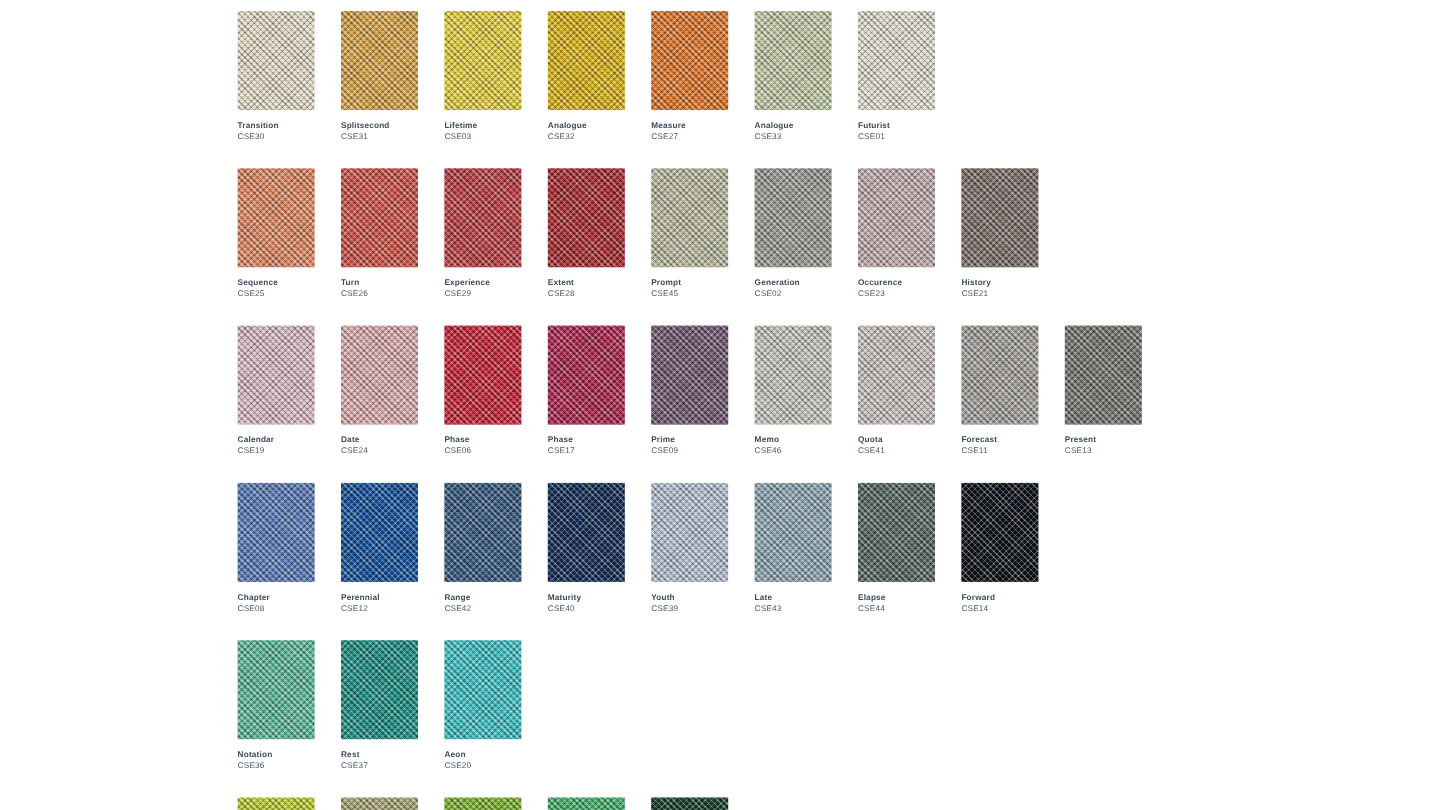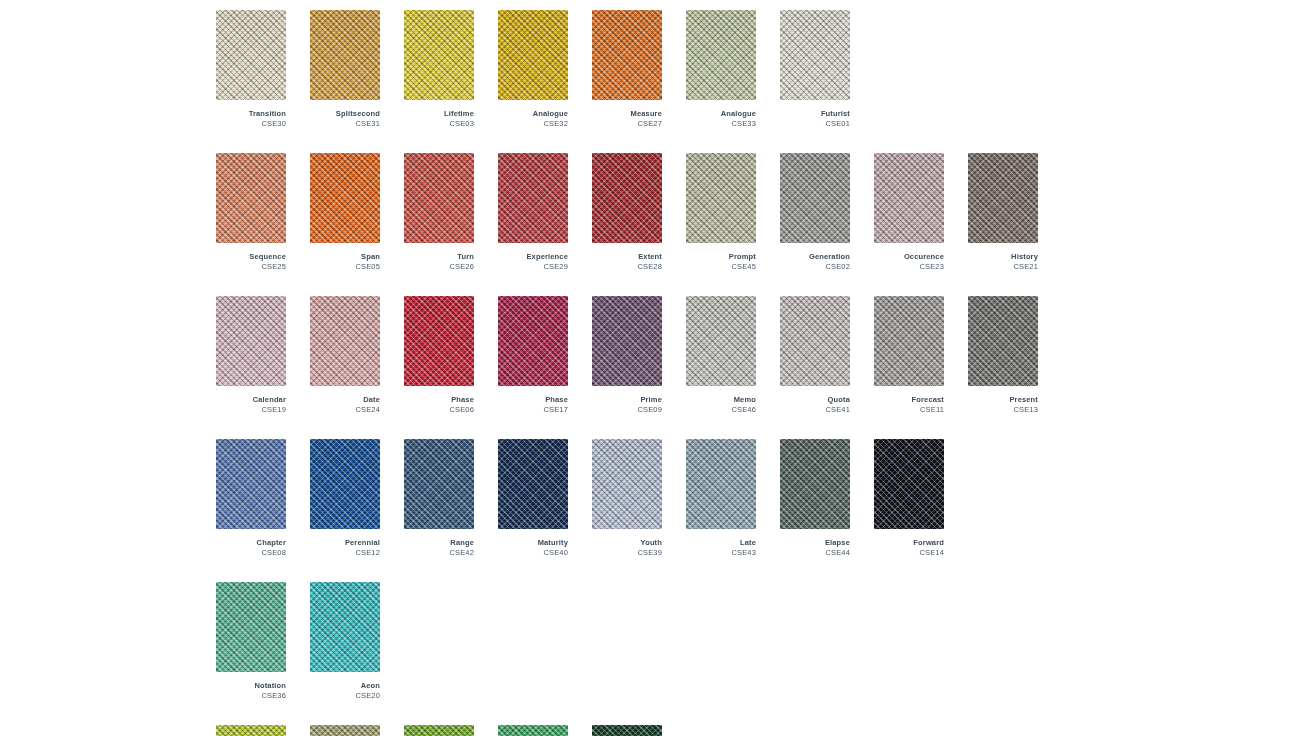--- a/index.html
+++ b/index.html
@@ -21,21 +21,20 @@
   }
   .swatch-row {
     display: flex;
     flex-direction: row;
     margin-bottom: 24px;
   }
   .swatch-cell {
     width: 70px;
     margin-right: 24px;
     display: block;
-    text-align: right;
   }
   .swatch-chip {
     width: 70px;
     height: 90px;
     position: relative;
     overflow: hidden;
     background-color: #cccccc;
   }
   
   .swatch-chip .weave {
@@ -132,27 +131,20 @@
     </div>
     <div class="swatch-row">
       <div class="swatch-cell">
         <div class="swatch-chip" style="background-color: rgb(224, 138, 102);">
           <div class="weave"></div>
         </div>
         <div class="swatch-label">Sequence</div>
         <div class="swatch-code">CSE25</div>
       </div>
       <div class="swatch-cell">
-        <div class="swatch-chip" style="background-color: rgb(236, 108, 31);">
-          <div class="weave"></div>
-        </div>
-        <div class="swatch-label">Span</div>
-        <div class="swatch-code">CSE05</div>
-      </div>
-      <div class="swatch-cell">
         <div class="swatch-chip" style="background-color: rgb(207, 84, 72);">
           <div class="weave"></div>
         </div>
         <div class="swatch-label">Turn</div>
         <div class="swatch-code">CSE26</div>
       </div>
       <div class="swatch-cell">
         <div class="swatch-chip" style="background-color: rgb(187, 63, 67);">
           <div class="weave"></div>
         </div>
@@ -318,20 +310,27 @@
         <div class="swatch-code">CSE14</div>
       </div>
     </div>
     <div class="swatch-row">
       <div class="swatch-cell">
         <div class="swatch-chip" style="background-color: rgb(94, 184, 154);">
           <div class="weave"></div>
         </div>
         <div class="swatch-label">Notation</div>
         <div class="swatch-code">CSE36</div>
+      </div>
+      <div class="swatch-cell">
+        <div class="swatch-chip" style="background-color: rgb(29, 142, 130);">
+          <div class="weave"></div>
+        </div>
+        <div class="swatch-label">Rest</div>
+        <div class="swatch-code">CSE37</div>
       </div>
       <div class="swatch-cell">
         <div class="swatch-chip" style="background-color: rgb(63, 192, 196);">
           <div class="weave"></div>
         </div>
         <div class="swatch-label">Aeon</div>
         <div class="swatch-code">CSE20</div>
       </div>
     </div>
     <div class="swatch-row">

